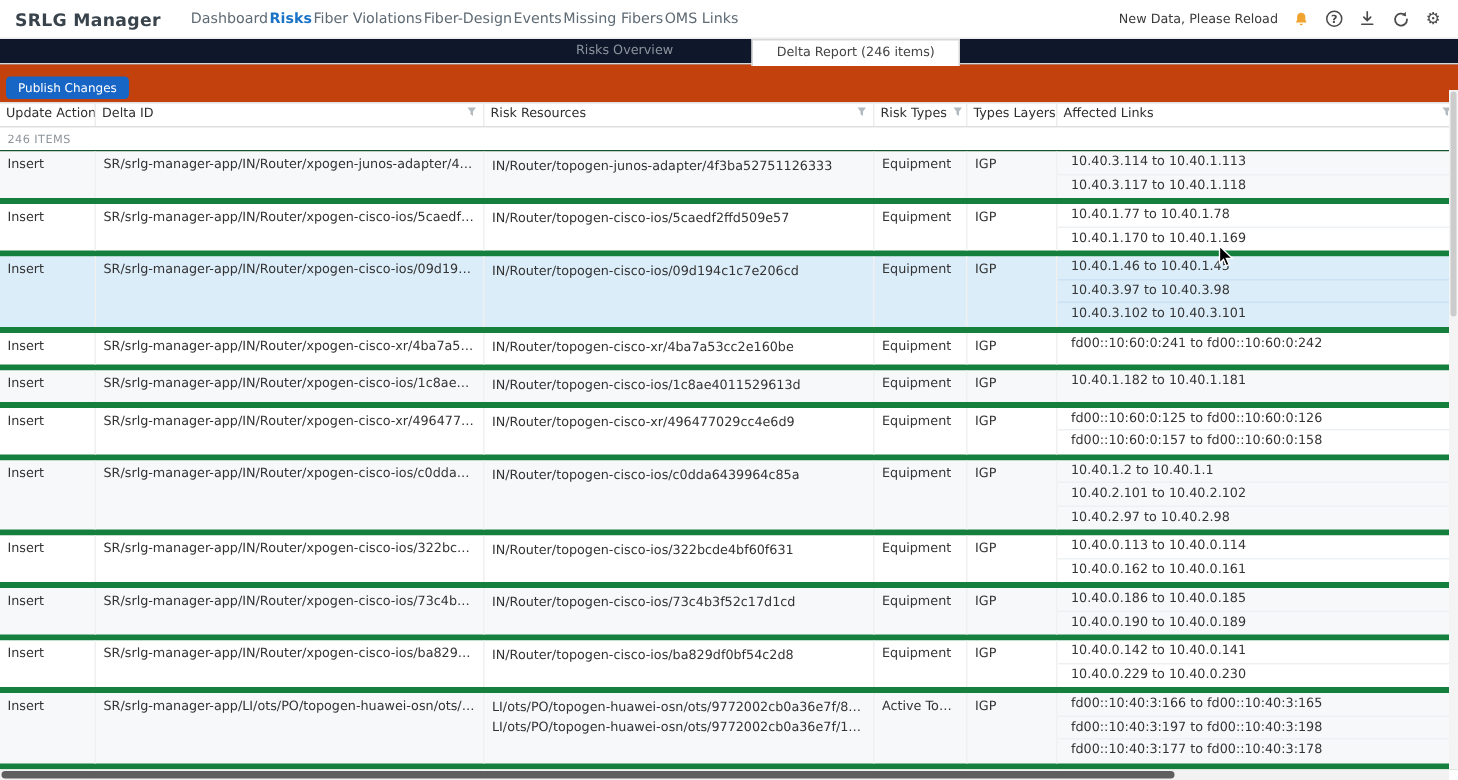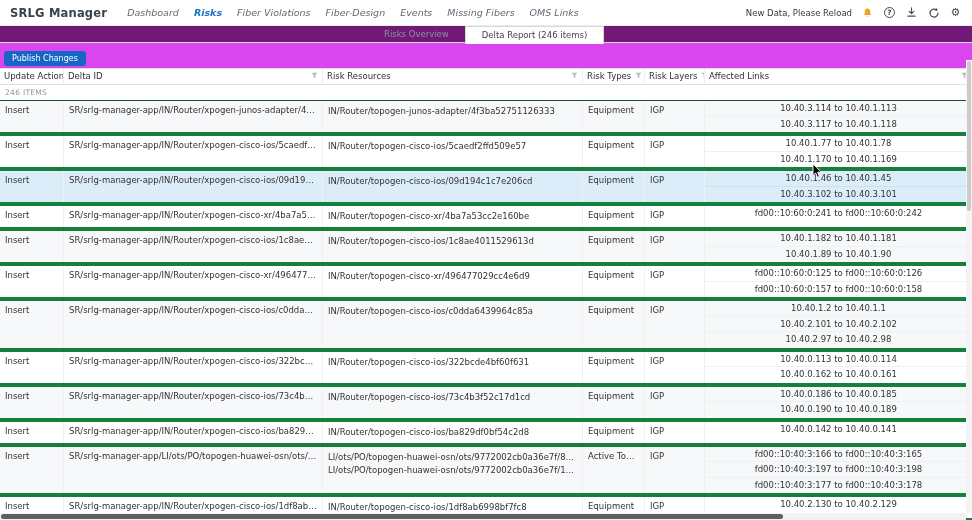--- a/index.html
+++ b/index.html
@@ -4,61 +4,61 @@
 <style>
   * { box-sizing: border-box; margin: 0; padding: 0; }
   html,body { width: 972px; height: 520px; overflow: hidden; background:#fff;
     font-family:"DejaVu Sans","Liberation Sans",sans-serif; color:#333; }
   .page { position:relative; width:972px; height:520px; overflow:hidden; }
 
   
   .topbar { height:26px; display:flex; align-items:center; padding:0 10px; background:#fff;
     border-bottom:1px solid #ececec; }
   .logo { font-size:11.5px; font-weight:bold; color:#39434c; margin-right:20px; letter-spacing:.2px; }
-  .nav { display:flex; gap:15px; font-size:9.5px; color:#5e6a74;font-style:italic; }
+  .nav { display:flex; gap:1px; font-size:9.5px; color:#5e6a74; }
   .nav .nav-item { cursor:pointer; padding:2px 0; }
   .nav .nav-item.active { color:#1a73c7; font-weight:bold; }
   .top-right { margin-left:auto; display:flex; align-items:center; gap:9px;padding-left:46px; }
   .notice { font-size:8.5px; color:#3a3a3a; }
   .tb-icon { width:13px; height:13px; display:inline-flex; align-items:center; justify-content:center;
     color:#4a4a4a; cursor:pointer; }
   .help-circle { width:11px; height:11px; border:1px solid #4a4a4a; border-radius:50%;
     font-size:7.5px; display:flex; align-items:center; justify-content:center; font-weight:bold; }
   .gear-glyph { font-size:11px; line-height:1; }
 
   
-  .tabstrip { height:17px; background:#701a75; border-bottom:1px solid #d7d7d7;
+  .tabstrip { height:17px; background:#0f172a; border-bottom:1px solid #d7d7d7;
     display:flex; align-items:center; }
-  .tab { font-size:8.5px; padding:3px 16px 3px; color:#8b949d; cursor:pointer; white-space:nowrap; }
+  .tab { font-size:8.5px; padding:3px 16px 3px; color:#8b949d; cursor:pointer; white-space:nowrap;margin-left:36px; }
   .tab.first { margin-left:368px; }
   .tab.active { background:#fff; color:#444; border:1px solid #d7d7d7; border-bottom:none;
     margin-bottom:-1px; padding-bottom:4px; }
 
   
-  .action-row { padding:3px 4px 2px; background:#d946ef; }
+  .action-row { padding:3px 4px 2px; background:#c2410c; }
   .btn-primary { background:#1766c5; color:#fff; border:none; border-radius:3px;
     font-size:8px; padding:3px 8px; cursor:pointer; font-family:inherit; }
 
   
   .grid-cols { display:grid; grid-template-columns:64px 259px 260px 62px 60px 1fr; }
   .thead { border-top:1px solid #e0e0e0; border-bottom:1px solid #e0e0e0; background:#fff; }
   .hcell { font-size:8.5px; color:#2f2f2f; padding:3px 4px; display:flex; align-items:flex-end;
     justify-content:space-between; border-right:1px solid #ededed; height:15px; cursor:pointer; white-space:nowrap; overflow:hidden; }
   .hcell:last-child { border-right:none; }
   .funnel { opacity:.75; flex:0 0 auto; margin-left:4px; cursor:pointer; }
   .count-row { font-size:7.5px; color:#8e959b; padding:3px 5px; border-bottom:1px solid #14532d;
     letter-spacing:.3px; }
 
   .tbody { width:972px; }
   .trow { border-bottom:4px solid #15803d; background:#fff; cursor:pointer; }
   .trow:nth-child(odd) { background:#f7f8fa; }
   .trow.hl { background:#dcedfa; }
   .cell { font-size:8.5px; padding:4px 5px; border-right:1px solid #f0f0f0;
     white-space:nowrap; overflow:hidden; text-overflow:ellipsis; color:#333; }
-  .cell.c-links { padding:0; border-right:none;text-align:center; }
+  .cell.c-links { padding:0; border-right:none; }
   .resline { white-space:nowrap; overflow:hidden; text-overflow:ellipsis; line-height:13px; }
   .linkline { height:15.5px; line-height:15.5px; padding:0 9px; font-size:8.5px;
     border-bottom:1px solid #eef1f3; white-space:nowrap; overflow:hidden; }
   .trow.hl .linkline { border-bottom-color:#cbe2f4; }
   .linkline:last-child { border-bottom:none; }
 
   
   .hscroll { position:absolute; left:0; right:6px; bottom:0; height:7px; background:#f2f2f2; }
   .hscroll-thumb { position:absolute; left:1px; top:1px; height:5px; width:81%;
     background:#5f5f5f; border-radius:3px; cursor:grab; }
@@ -136,21 +136,21 @@
             <path d="M1 1h8L6.2 4.8V9L3.8 7.5V4.8z" fill="#9aa3ab"></path>
           </svg></span>
     </div>
     <div class="hcell">
       <span>Risk Types</span>
       <span class="funnel"><svg width="7" height="7" viewBox="0 0 10 10">
             <path d="M1 1h8L6.2 4.8V9L3.8 7.5V4.8z" fill="#9aa3ab"></path>
           </svg></span>
     </div>
     <div class="hcell">
-      <span>Risk Layers</span>
+      <span>Types Layers</span>
       <span class="funnel"><svg width="7" height="7" viewBox="0 0 10 10">
             <path d="M1 1h8L6.2 4.8V9L3.8 7.5V4.8z" fill="#9aa3ab"></path>
           </svg></span>
     </div>
     <div class="hcell">
       <span>Affected Links</span>
       <span class="funnel"><svg width="7" height="7" viewBox="0 0 10 10">
             <path d="M1 1h8L6.2 4.8V9L3.8 7.5V4.8z" fill="#9aa3ab"></path>
           </svg></span>
     </div>
@@ -188,20 +188,21 @@
       <div class="trow grid-cols hl">
         <div class="cell c-action">Insert</div>
         <div class="cell c-srlg">SR/srlg-manager-app/IN/Router/xpogen-cisco-ios/09d194c1c7e206cd</div>
         <div class="cell c-res">
           <div class="resline">IN/Router/topogen-cisco-ios/09d194c1c7e206cd</div>
         </div>
         <div class="cell c-type">Equipment</div>
         <div class="cell c-layer">IGP</div>
         <div class="cell c-links">
           <div class="linkline">10.40.1.46 to 10.40.1.45</div>
+          <div class="linkline">10.40.3.97 to 10.40.3.98</div>
           <div class="linkline">10.40.3.102 to 10.40.3.101</div>
         </div>
       </div>
       <div class="trow grid-cols">
         <div class="cell c-action">Insert</div>
         <div class="cell c-srlg">SR/srlg-manager-app/IN/Router/xpogen-cisco-xr/4ba7a53cc2e160be</div>
         <div class="cell c-res">
           <div class="resline">IN/Router/topogen-cisco-xr/4ba7a53cc2e160be</div>
         </div>
         <div class="cell c-type">Equipment</div>
@@ -213,21 +214,20 @@
       <div class="trow grid-cols">
         <div class="cell c-action">Insert</div>
         <div class="cell c-srlg">SR/srlg-manager-app/IN/Router/xpogen-cisco-ios/1c8ae4011529613d</div>
         <div class="cell c-res">
           <div class="resline">IN/Router/topogen-cisco-ios/1c8ae4011529613d</div>
         </div>
         <div class="cell c-type">Equipment</div>
         <div class="cell c-layer">IGP</div>
         <div class="cell c-links">
           <div class="linkline">10.40.1.182 to 10.40.1.181</div>
-          <div class="linkline">10.40.1.89 to 10.40.1.90</div>
         </div>
       </div>
       <div class="trow grid-cols">
         <div class="cell c-action">Insert</div>
         <div class="cell c-srlg">SR/srlg-manager-app/IN/Router/xpogen-cisco-xr/496477029cc4e6d9</div>
         <div class="cell c-res">
           <div class="resline">IN/Router/topogen-cisco-xr/496477029cc4e6d9</div>
         </div>
         <div class="cell c-type">Equipment</div>
         <div class="cell c-layer">IGP</div>
@@ -279,20 +279,21 @@
       <div class="trow grid-cols">
         <div class="cell c-action">Insert</div>
         <div class="cell c-srlg">SR/srlg-manager-app/IN/Router/xpogen-cisco-ios/ba829df0bf54c2d8</div>
         <div class="cell c-res">
           <div class="resline">IN/Router/topogen-cisco-ios/ba829df0bf54c2d8</div>
         </div>
         <div class="cell c-type">Equipment</div>
         <div class="cell c-layer">IGP</div>
         <div class="cell c-links">
           <div class="linkline">10.40.0.142 to 10.40.0.141</div>
+          <div class="linkline">10.40.0.229 to 10.40.0.230</div>
         </div>
       </div>
       <div class="trow grid-cols">
         <div class="cell c-action">Insert</div>
         <div class="cell c-srlg">SR/srlg-manager-app/LI/ots/PO/topogen-huawei-osn/ots/9772002cb0a36e7f/8dd19fb099d6072/PO/topog...</div>
         <div class="cell c-res">
           <div class="resline">LI/ots/PO/topogen-huawei-osn/ots/9772002cb0a36e7f/8dd19fb099d6072/PO/topogen-huawei-osn/ots/7385fbf...</div>
           <div class="resline">LI/ots/PO/topogen-huawei-osn/ots/9772002cb0a36e7f/1aa13b4fd75fc667/PO/topogen-huawei-osn/ots/f41fded...</div>
         </div>
         <div class="cell c-type">Active Topology</div>

